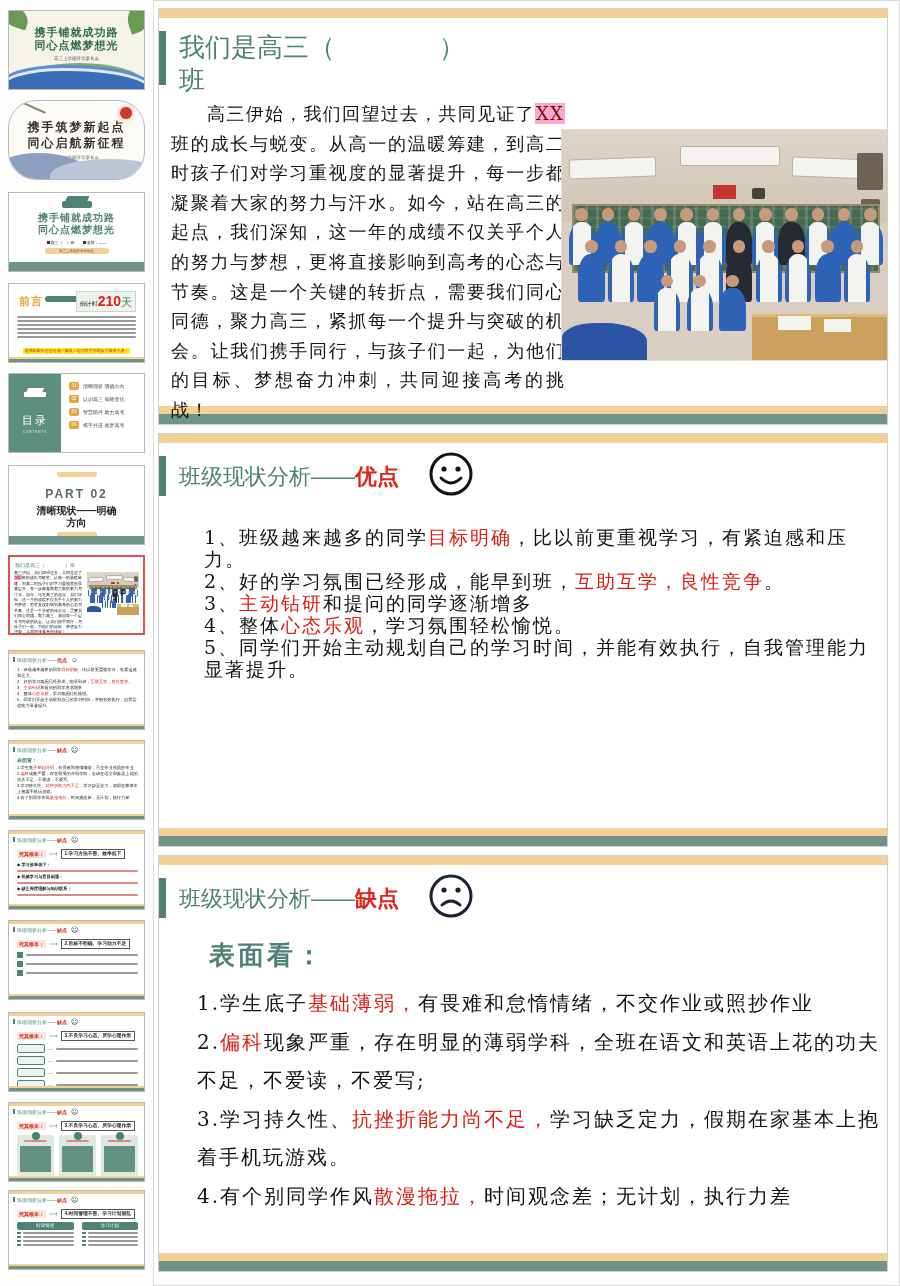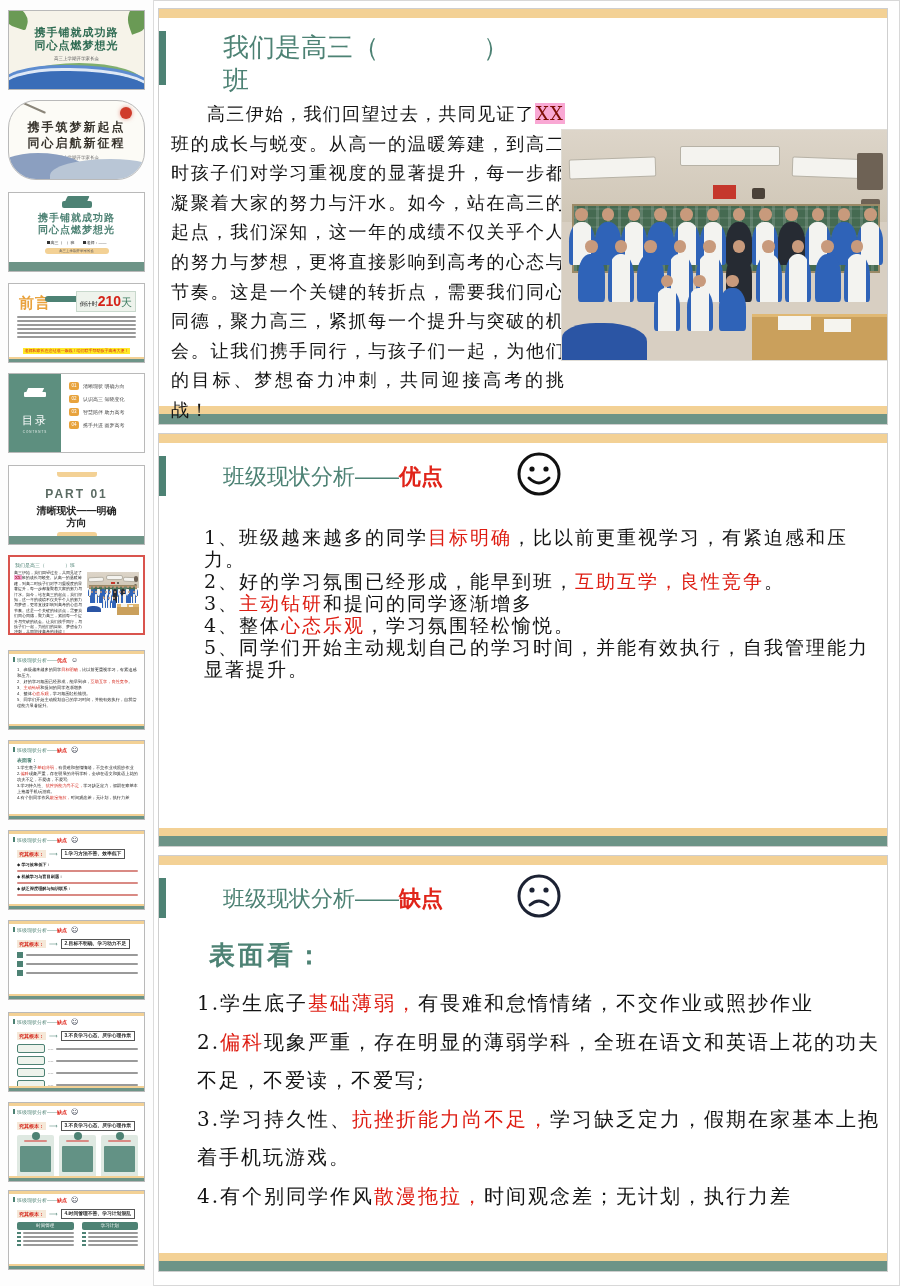--- a/index.html
+++ b/index.html
@@ -45,21 +45,21 @@
   
   .t-cover3 .cap{width:30px;height:7px;margin:8px auto 0;background:#4d8274;border-radius:2px;position:relative;}
   .t-cover3 .cap:before{content:"";position:absolute;left:4px;top:-5px;width:22px;height:7px;background:#4d8274;transform:skewX(-24deg);border-radius:1px;}
   .t-cover3 .ttl{margin-top:4px;text-align:center;font-size:10px;line-height:12px;font-weight:bold;color:#4d8274;letter-spacing:1px;}
   .t-cover3 .row{margin-top:4px;display:flex;justify-content:center;gap:8px;font-size:4px;color:#333;}
   .t-cover3 .row i{display:inline-block;width:3px;height:3px;background:#333;margin-right:1px;}
   .t-cover3 .pill{margin:3px auto 0;width:64px;background:#f3d195;border-radius:3px;font-size:3.5px;color:#555;text-align:center;padding:1px 0;}
   .t-cover3 .gbar{position:absolute;bottom:0;left:0;right:0;height:9px;background:#6d9487;}
 
   
-  .t-fore .lbl{position:absolute;left:10px;top:10px;font-size:15px;font-weight:bold;color:#e9a23c;letter-spacing:1px;}
+  .t-fore .lbl{position:absolute;left:10px;top:10px;font-size:11px;font-weight:bold;color:#e9a23c;letter-spacing:1px;}
   .t-fore .pill{position:absolute;left:36px;top:12px;width:34px;height:6px;background:#4d8274;border-radius:3px;}
   .t-fore .cd{position:absolute;right:8px;top:7px;background:#eef3ec;border:1px solid #c8d8cc;padding:1px 3px;font-size:6px;color:#222;}
   .t-fore .cd b{font-size:14px;color:#d42318;font-weight:bold;}
   .t-fore .cd i{font-style:normal;font-size:11px;color:#3f7d62;}
   .t-fore .txt{position:absolute;left:8px;right:8px;top:30px;}
   .t-fore .hl{position:absolute;left:14px;right:14px;bottom:8px;background:#ffe928;color:#d42318;font-size:4px;line-height:6px;text-align:center;white-space:nowrap;overflow:hidden;}
 
   
   .t-toc .panel{position:absolute;left:0;top:0;bottom:0;width:52px;background:#5d8f7f;color:#fff;text-align:center;}
   .t-toc .panel .cap{width:22px;height:5px;margin:18px auto 0;background:#fff;border-radius:1px;position:relative;}
@@ -107,21 +107,21 @@
   .col .ln{display:flex;align-items:center;gap:2px;margin-top:2px;}
   .col .ln i{width:4px;height:2px;background:#4d8274;flex:none;}
   .col .ln .gline{flex:1;margin:0;}
 
   
   .main{position:absolute;left:158px;top:0;width:730px;}
   .slide{position:absolute;left:0;width:730px;background:#fff;border:1px solid #cfcfcf;box-sizing:border-box;overflow:hidden;}
   .slide .strip-top{position:absolute;top:0;left:0;right:0;height:9px;background:#f3d195;}
   .slide .strip-bot-t{position:absolute;bottom:10px;left:0;right:0;height:8px;background:#f3d195;}
   .slide .strip-bot-g{position:absolute;bottom:0;left:0;right:0;height:10px;background:#6d9487;}
-  .s-title{position:absolute;left:0;display:flex;align-items:flex-start;gap:44px;}
+  .s-title{position:absolute;left:0;display:flex;align-items:flex-start;}
   .s-title .bar{width:7px;background:#4d8274;flex:none;}
   .s-title .tx{padding-left:13px;color:#4d8274;font-weight:500;}
   .s-title .tx .rd{color:#e02419;font-weight:bold;}
   .face-svg{margin-left:28px;margin-top:-6px;}
   .para1{position:absolute;font-size:18px;line-height:29.6px;color:#141414;letter-spacing:1.2px;text-align:justify;}
   .para1 .ind{display:inline-block;width:2em;}
   .items p{margin:0;color:#141414;}
   .items .red{color:#de1d12;}
   .photo{position:absolute;overflow:hidden;border:1px solid #e0ddd6;background:#d8cfc2;}
 
@@ -213,21 +213,21 @@
             <span class="tx">智慧陪伴  助力高考</span>
           </div>
           <div class="it">
             <span class="num">04</span>
             <span class="tx">携手共进  圆梦高考</span>
           </div>
         </div>
       </div>
       <div class="thumb t-part" style="top: 465px;">
         <div class="tab"></div>
-        <div class="p">PART  01</div>
+        <div class="p">PART  02</div>
         <div class="t">清晰现状——明确方向</div>
         <div class="tab2"></div>
         <div class="gbar"></div>
       </div>
       <div class="thumb t-current selected t-cur" style="top: 555px;">
         <div class="ttl">我们是高三（　　　　）班</div>
         <div class="bodyrow">
           <div class="para kai"><span class="">高三伊始，我们回望过去，共同见证了</span><span class="hlxx">XX</span><span class="">班的成长与蜕变。从高一的温暖筹建，到高二时孩子们对学习重视度的显著提升，每一步都凝聚着大家的努力与汗水。如今，站在高三的起点，我们深知，这一年的成绩不仅关乎个人的努力与梦想，更将直接影响到高考的心态与节奏。这是一个关键的转折点，需要我们同心同德，聚力高三，紧抓每一个提升与突破的机会。让我们携手同行，与孩子们一起，为他们的目标、梦想奋力冲刺，共同迎接高考的挑战！</span></div>
           <div class="pwrap">
             <div class="ph ph-wall"></div>

